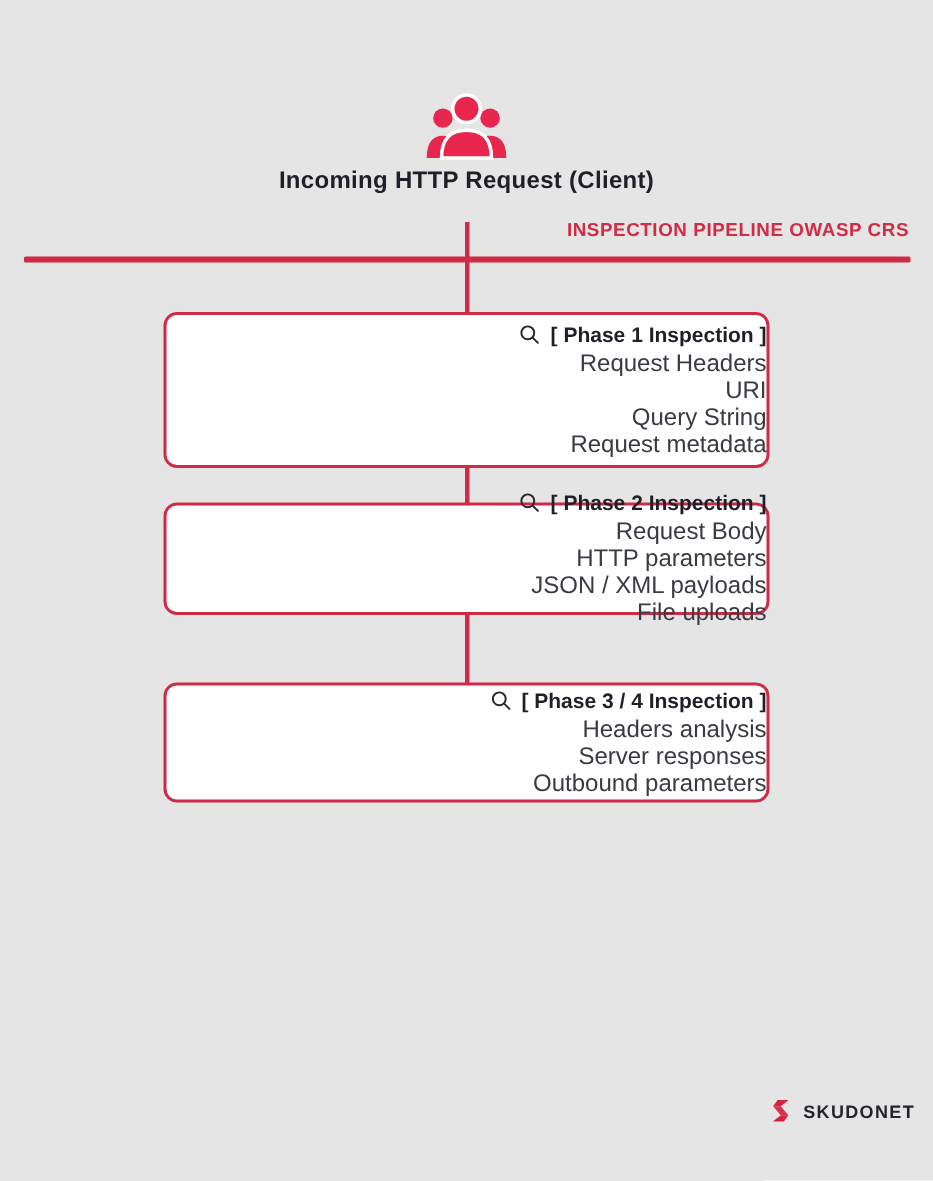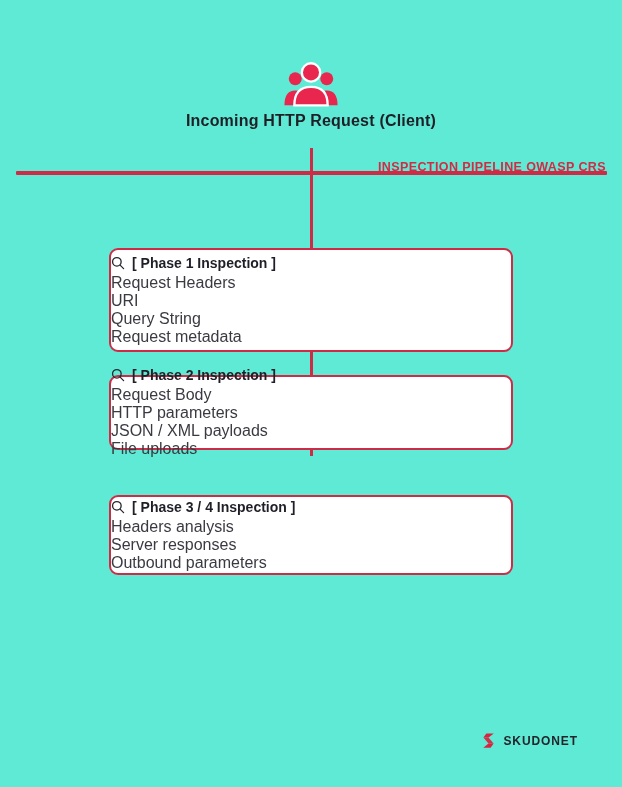--- a/index.html
+++ b/index.html
@@ -7,72 +7,71 @@
     --icon-red:#e8264e;
     --label-red:#d22b45;
     --text-dark:#1f1f27;
     --text-body:#3a3a42;
   }
   *{margin:0;padding:0;box-sizing:border-box;}
   html,body{background:#ffffff;}
   .page{
     position:relative;
     width:622px;height:787px;
-    background:#5eead4;
+    background:#e5e5e5;
     font-family:"Liberation Sans", sans-serif;
     overflow:hidden;
   }
   .client-icon{
     position:absolute;left:284px;top:62px;width:54px;height:47px;
   }
   .client-title{
     position:absolute;left:0;top:112px;width:622px;
     text-align:center;
     font-size:16px;font-weight:700;color:var(--text-dark);
     letter-spacing:0.2px;
   }
   .pipeline-label{
-    position:absolute;right:16px;top:160px;
+    position:absolute;right:16px;top:146px;
     font-size:12.5px;font-weight:700;color:var(--label-red);
     letter-spacing:0.4px;
   }
   .h-rule{
     position:absolute;left:16px;top:171px;width:591px;height:4px;
     background:var(--accent);border-radius:1px;
   }
   .v-line{
     position:absolute;left:310px;top:148px;width:3px;height:308px;
     background:var(--accent);
     z-index:0;
   }
   .phase-box{
     position:absolute;left:109px;width:404px;
     background:#ffffff;
     border:2px solid var(--accent);
     border-radius:9px;
     z-index:1;
     display:flex;flex-direction:column;
-    align-items:flex-start;justify-content:center;
+    align-items:flex-end;justify-content:center;
     text-align:center;
-    margin-top:40px;
   }
   .phase-box.p1{top:208px;height:104px;}
   .phase-box.p2{top:335px;height:75px;}
   .phase-box.p3{top:455px;height:80px;}
   .phase-title{
     display:flex;align-items:center;gap:7px;
     font-size:14px;font-weight:700;color:var(--text-dark);
     margin-bottom:3px;
   }
   .search-icon{width:14px;height:14px;display:inline-block;}
   .phase-item{
     font-size:16px;line-height:18px;color:var(--text-body);
   }
   .footer-brand{
-    position:absolute;right:44px;top:732px;
+    position:absolute;right:12px;top:732px;
     display:flex;align-items:center;gap:7px;
   }
   .brand-icon{width:15px;height:17px;}
   .brand-name{
     font-size:12px;font-weight:700;color:#24242c;
     letter-spacing:0.9px;
   }
 </style>
 </head>
 <body>

